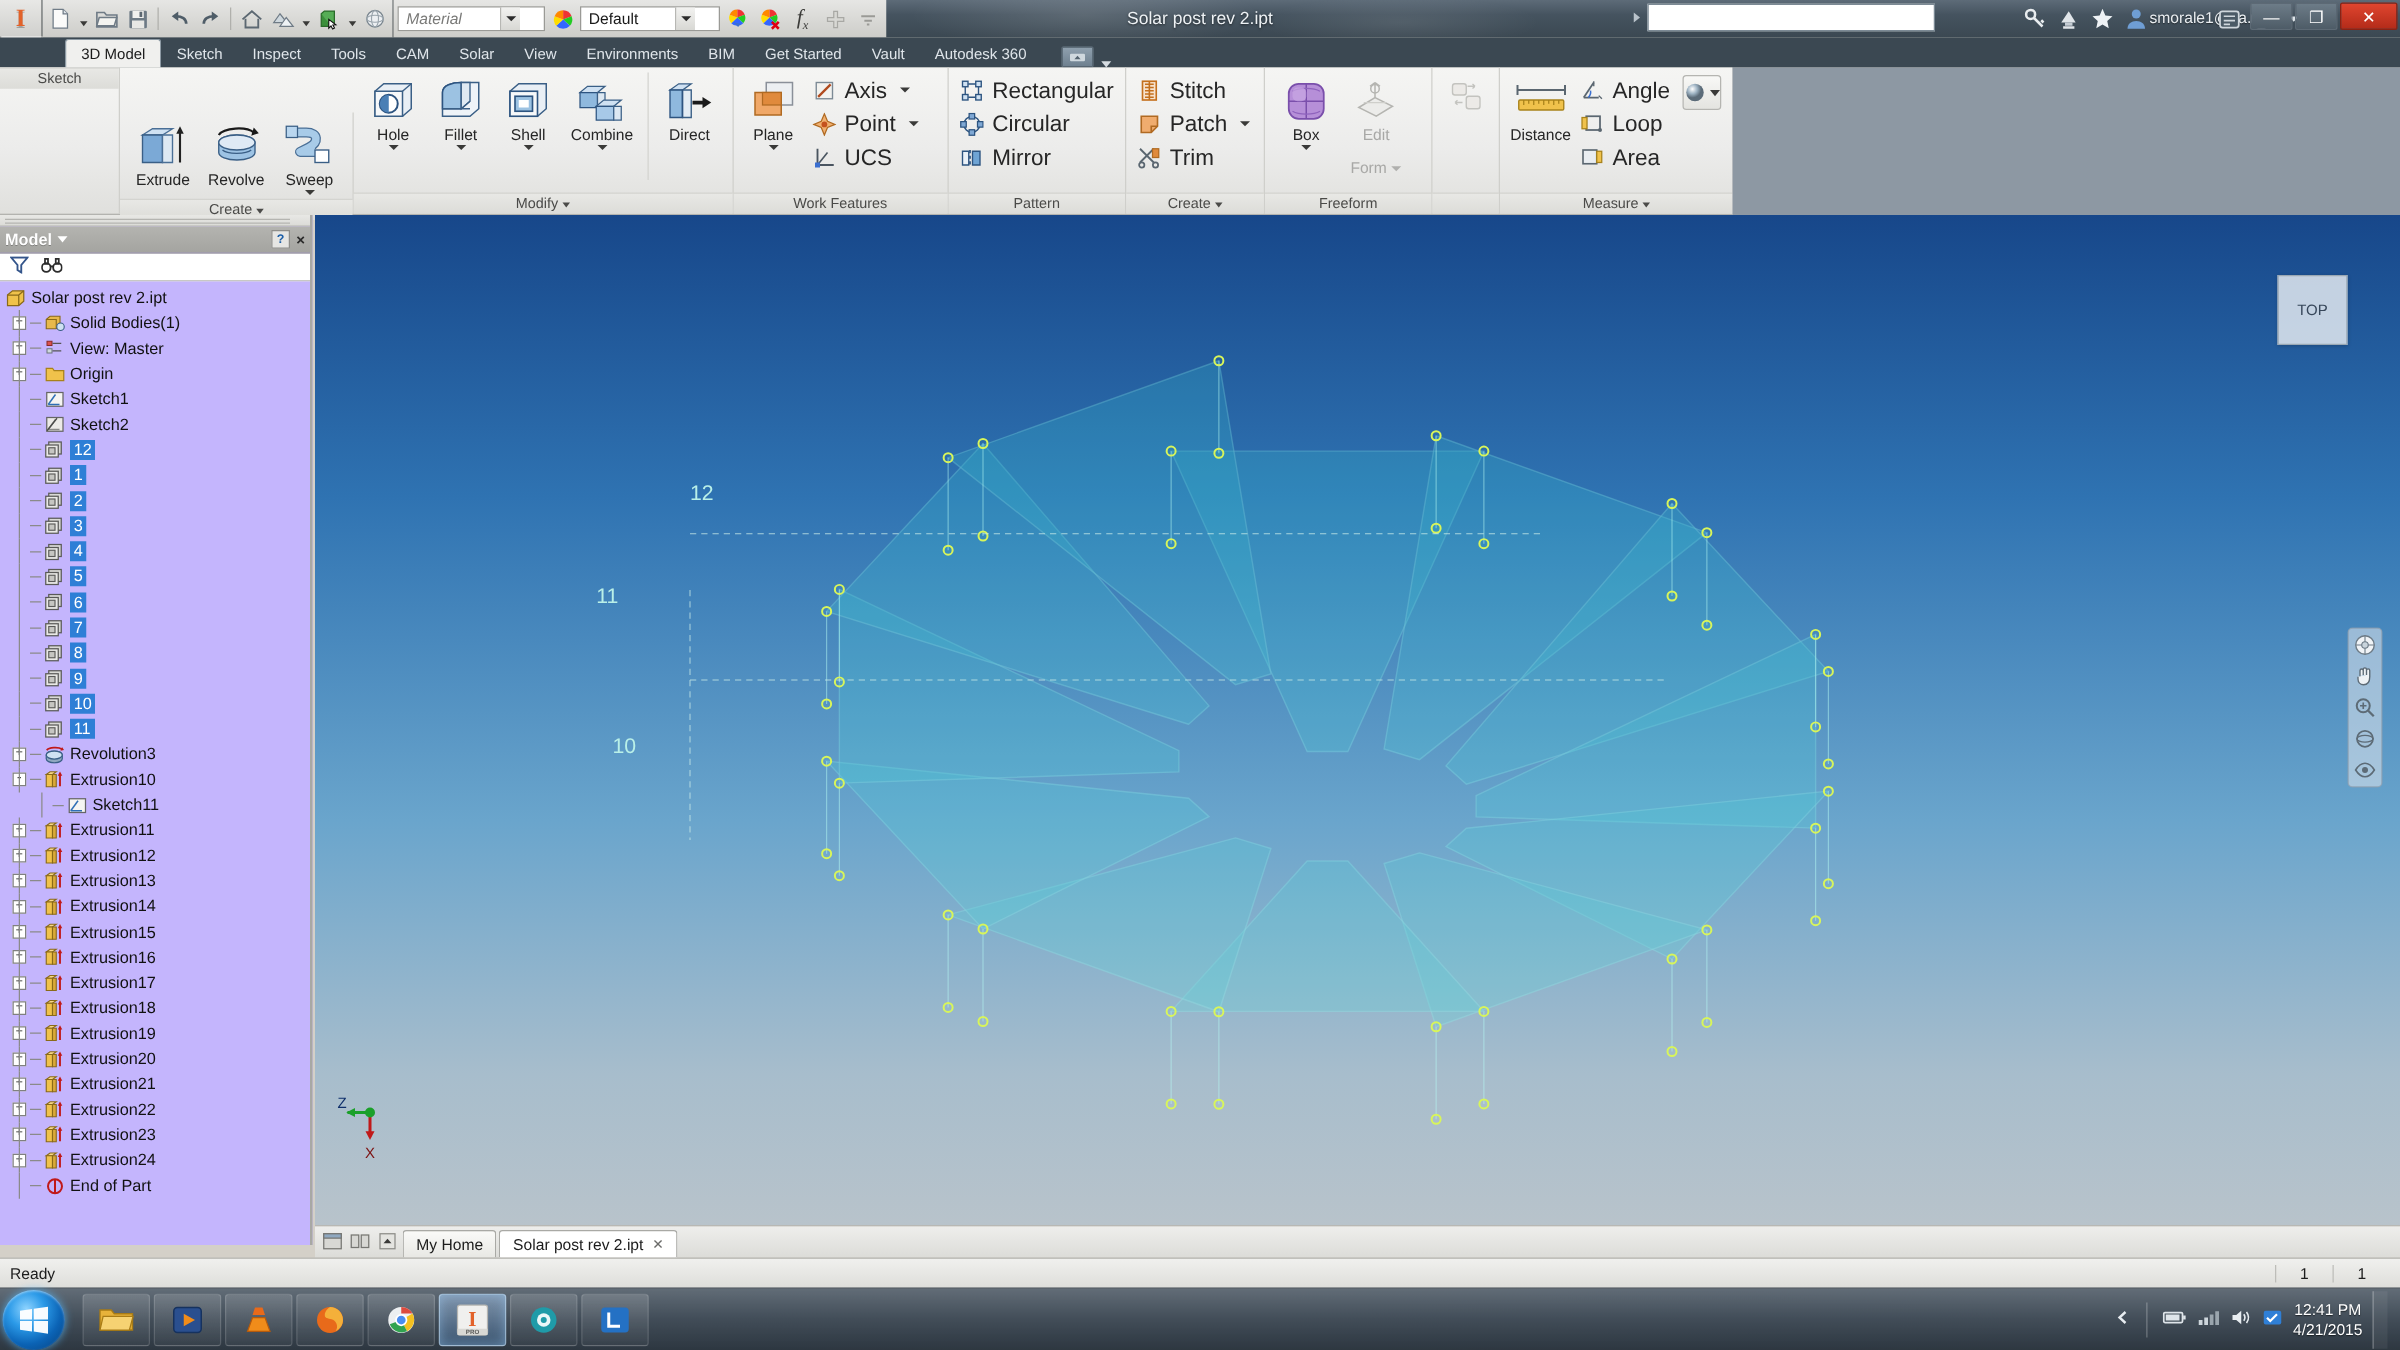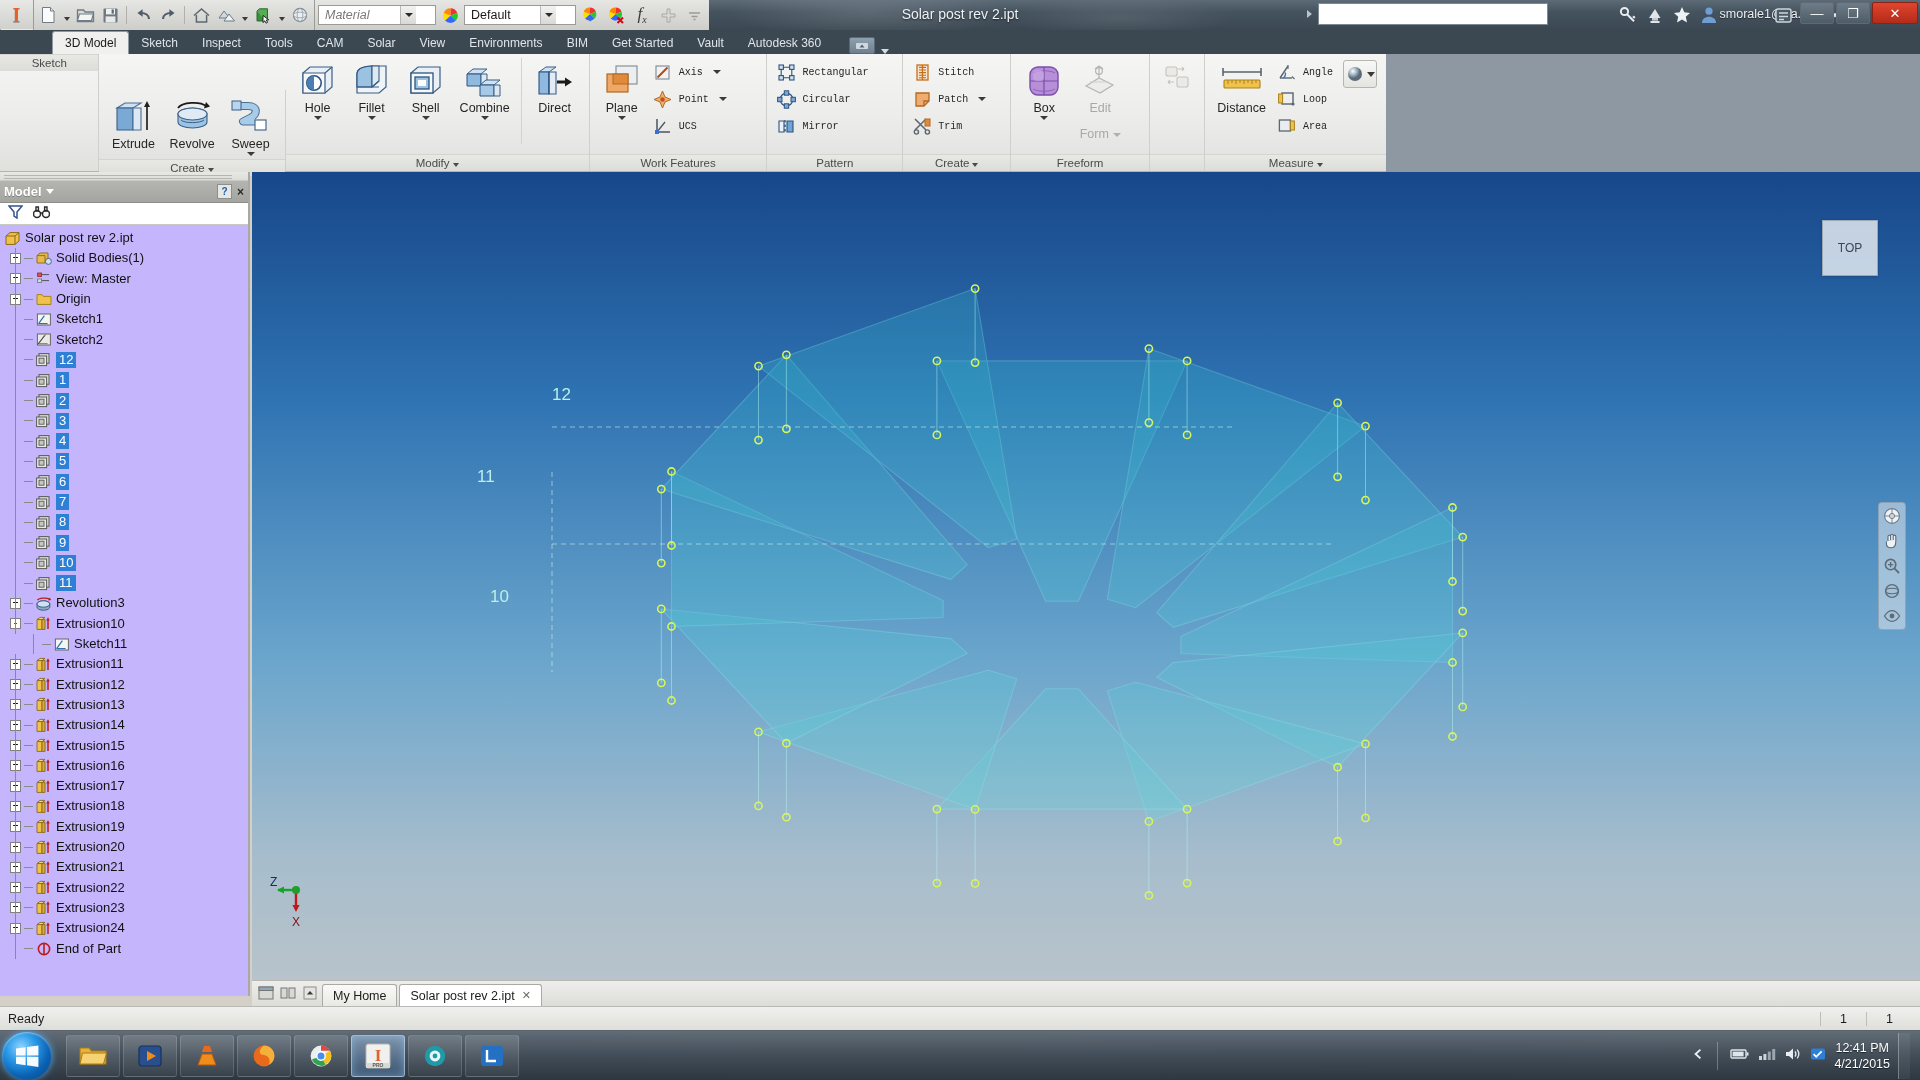--- a/index.html
+++ b/index.html
@@ -151,21 +151,21 @@
   .dd-caret { margin-top:1px; }
   .dd-caret::after { content:""; display:block; border-left:4px solid transparent; border-right:4px solid transparent; border-top:4px solid #3a3a38; }
   .bigbtn.disabled .dd-caret::after { border-top-color:#b0b0ae; }
 
   .smallcol { display:flex; flex-direction:column; gap:1px; padding-top:1px; }
   .smallbtn {
     display:flex; align-items:center; gap:6px; padding:2px 5px 2px 3px; height:26px;
     border:1px solid transparent; border-radius:2px; cursor:default;
   }
   .smallbtn .sico { width:20px; height:20px; display:flex; align-items:center; justify-content:center; flex:none; }
-  .smallbtn .slbl { font-size:10px; color:#262626; white-space:nowrap;font-family:Liberation Mono, monospace; }
+  .smallbtn .slbl { font-size:18px; color:#262626; white-space:nowrap; }
   .sm-caret { margin-left:4px; }
   .sm-caret::after { content:""; display:block; border-left:4px solid transparent; border-right:4px solid transparent; border-top:4px solid #3a3a38; }
 
   .dropdown-tile {
     width:34px; height:28px; margin:2px 4px 0 4px;
     background:linear-gradient(180deg,#f8f8f6,#e4e4e0);
     border:1px solid #b5b5b1; border-radius:3px;
     display:flex; align-items:center; justify-content:center; gap:3px;
   }
 

